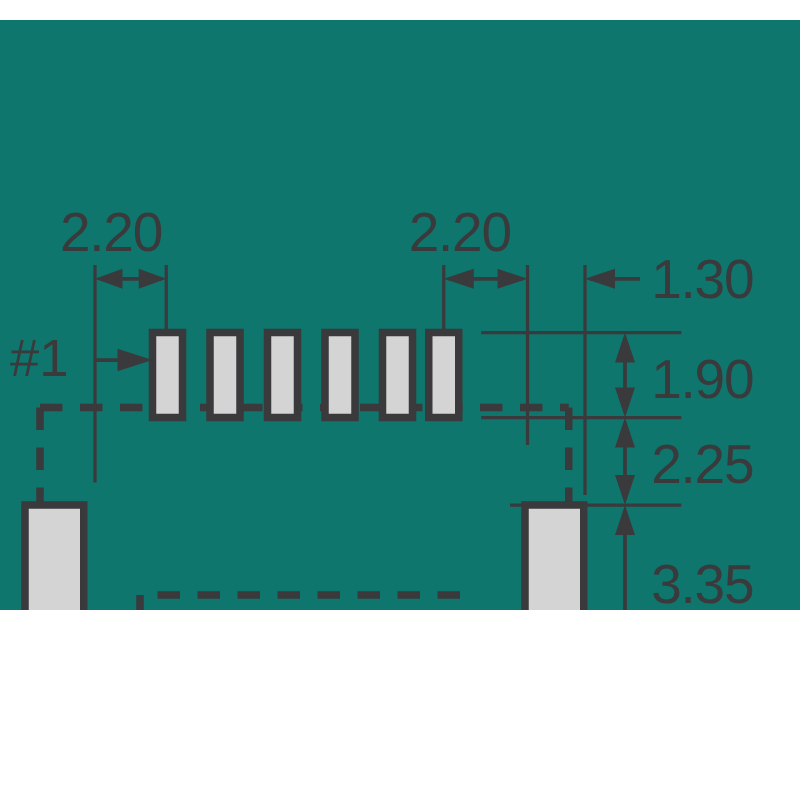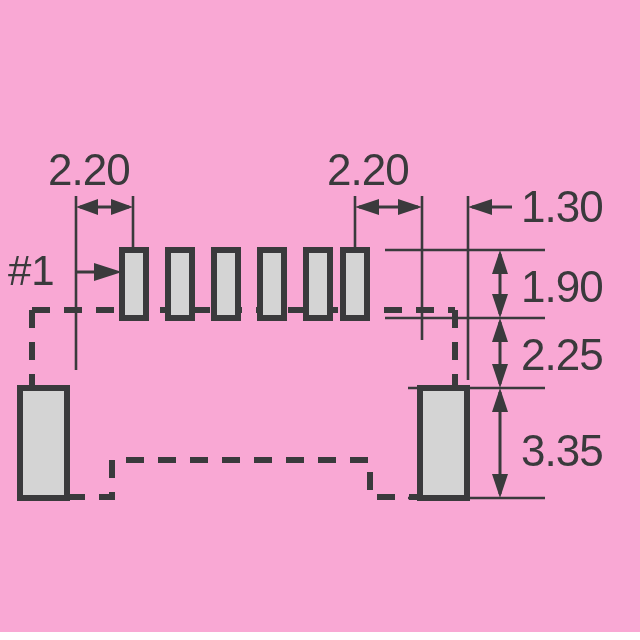--- a/index.html
+++ b/index.html
@@ -6,23 +6,24 @@
     margin: 0;
     padding: 0;
     background: #ffffff;
   }
   body {
     font-family: "Liberation Sans", sans-serif;
   }
   #canvas {
     position: relative;
     width: 640px;
-    height: 632px;
-    background: #f9a8d4;
+    height: 472px;
+    background: #0f766e;
     overflow: hidden;
+    margin-top: 16px;
   }
   #drawing {
     position: absolute;
     left: 0;
     top: 0;
     width: 640px;
     height: 640px;
   }
   .dim-text {
     font-family: "Liberation Sans", sans-serif;

